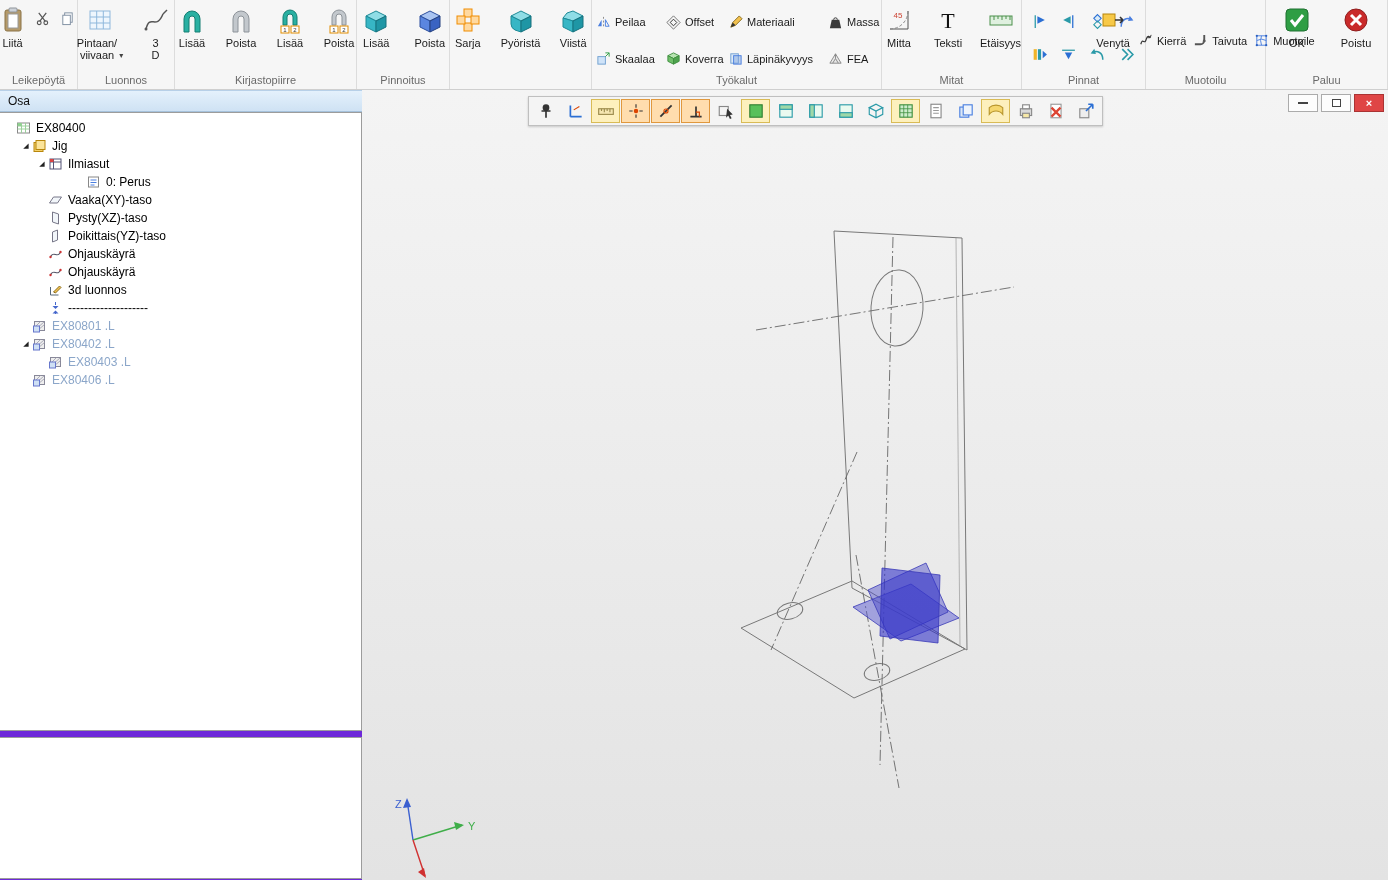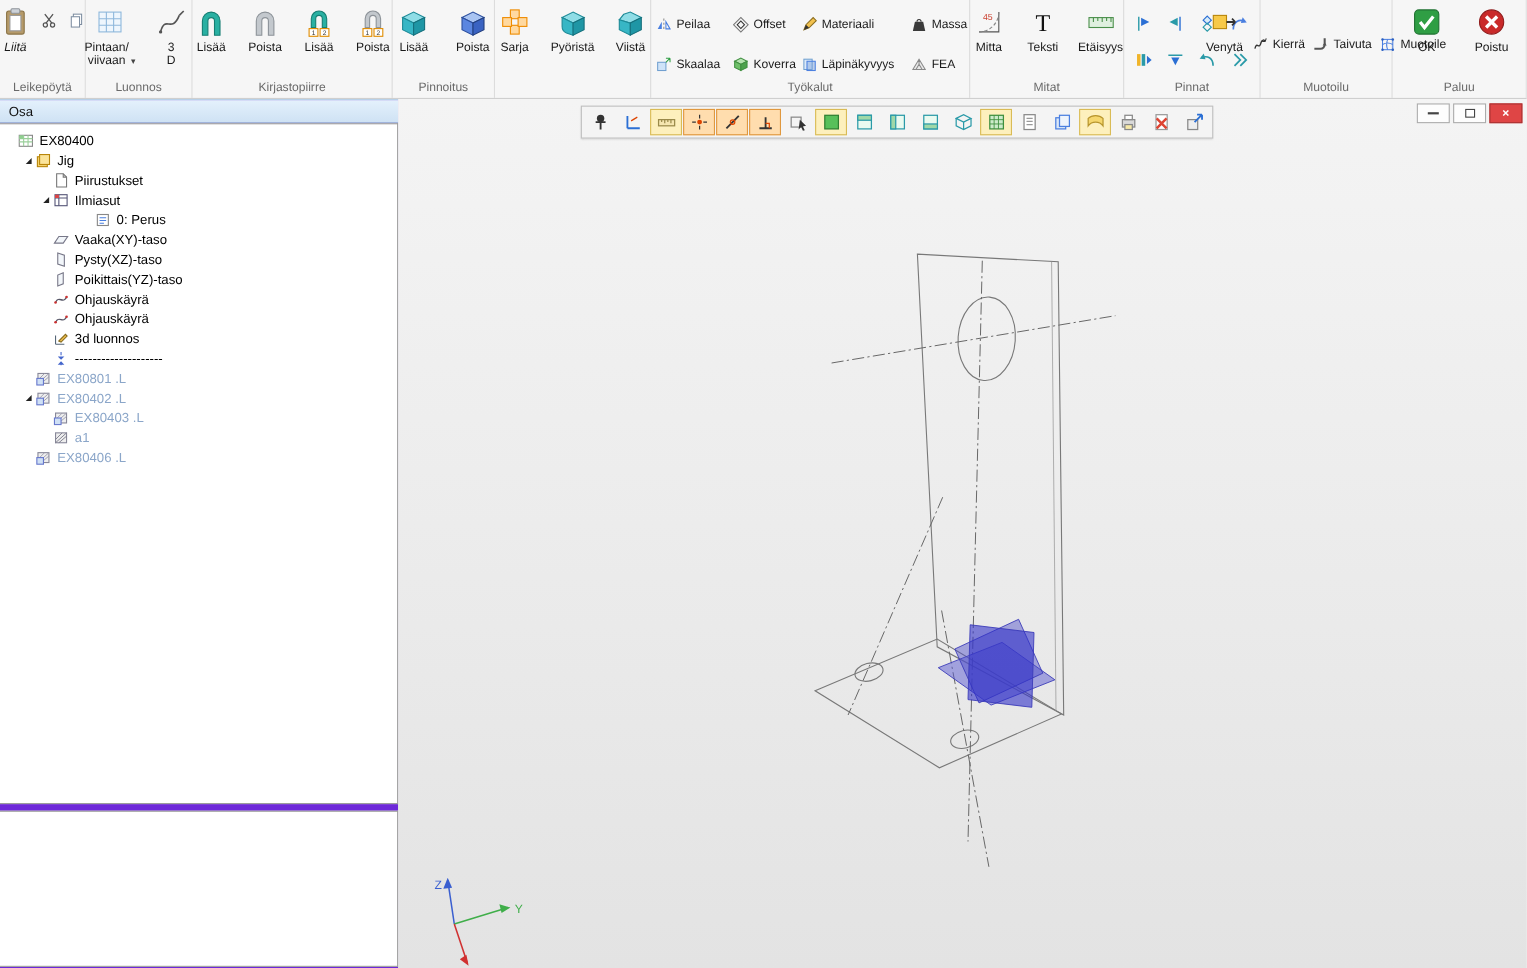--- a/index.html
+++ b/index.html
@@ -19,21 +19,21 @@
   .caret{font-size:8px;color:#444;line-height:10px;}
   .rbtn.tool{width:22px;height:20px;display:flex;align-items:center;justify-content:center;}
   .rbtn.tool .icon{width:15px;height:15px;}
   .rbtn.small{display:flex;align-items:center;gap:4px;padding-left:4px;}
   .rbtn.small .icon{width:15px;height:15px;flex:0 0 15px;}
   .rbtn.small .rlabel{margin-top:0;text-align:left;white-space:nowrap;}
   .rbtn.mini{width:26px;height:22px;display:flex;align-items:center;justify-content:center;}
   .rbtn.mini .icon{width:17px;height:17px;}
   .icon svg{width:100%;height:100%;display:block;}
   .l-row{display:flex;justify-content:center;gap:15px;}
-  .l-clipboard{display:flex;justify-content:flex-start;gap:5px;font-style:italic;}
+  .l-clipboard{display:flex;justify-content:center;gap:5px;}
   .l-mixed{display:flex;justify-content:center;gap:4px;}
   .stackcol{display:flex;flex-direction:row;gap:3px;padding-top:4px;}
   .l-grid{display:grid;grid-template-columns:70px 62px 100px 46px;row-gap:8px;padding-top:8px;align-items:center;}
   .l-icon-grid{display:grid;grid-template-columns:repeat(4,28px);row-gap:4px;column-gap:1px;justify-content:center;padding-top:10px;}
 
   
   .left-panel{position:absolute;top:90px;left:0;width:362px;height:810px;background:#6d28d9;}
   .panel-header{position:absolute;top:0;left:0;right:0;height:22px;background:linear-gradient(#e4f1fc,#cfe2f4);border-top:1px solid #b7d0e8;border-bottom:1px solid #a6c2dc;font-size:12px;color:#111;padding:3px 8px;}
   .tree-box{position:absolute;top:22px;left:0;width:362px;height:619px;background:#fff;border:1px solid #9c9c9c;border-left:none;overflow:hidden;padding-top:6px;}
   .lower-box{position:absolute;top:647px;left:0;width:362px;height:142px;background:#fff;border:1px solid #9c9c9c;border-left:none;}
@@ -508,30 +508,20 @@
           <span class="arrow">◢</span>
           <span class="ticon">
             <svg viewBox="0 0 14 14">
               <rect x="1.5" y="3.5" width="9" height="9" fill="#f5d26b" stroke="#b8860b"></rect>
               <rect x="3.5" y="1.5" width="9" height="9" fill="#fbe49a" stroke="#b8860b"></rect>
             </svg>
           </span>
           <span class="tlabel">Jig</span>
         </div>
         <div class="trow" style="padding-left: 36px;">
-          <span class="arrow"></span>
-          <span class="ticon">
-            <svg viewBox="0 0 14 14">
-              <path d="M3 1h6l3 3v9H3z" fill="#fff" stroke="#777"></path>
-              <path d="M9 1v3h3" fill="none" stroke="#777"></path>
-            </svg>
-          </span>
-          <span class="tlabel">Piirustukset</span>
-        </div>
-        <div class="trow" style="padding-left: 36px;">
           <span class="arrow">◢</span>
           <span class="ticon">
             <svg viewBox="0 0 14 14">
               <rect x="1.5" y="2" width="11" height="10" fill="#fff" stroke="#557"></rect>
               <path d="M1.5 5h11M5 2v10" stroke="#557" fill="none"></path>
               <rect x="1.5" y="2" width="3.5" height="3" fill="#d44"></rect>
             </svg>
           </span>
           <span class="tlabel">Ilmiasut</span>
         </div>
@@ -640,30 +630,20 @@
         <div class="trow muted" style="padding-left: 36px;">
           <span class="arrow"></span>
           <span class="ticon">
             <svg viewBox="0 0 14 14">
               <rect x="2" y="2.5" width="10" height="9" fill="#eee" stroke="#889"></rect>
               <path d="M2 11.5l10-9M2 8.5l6-6M5 11.5l7-6" stroke="#99a" stroke-width=".8" fill="none"></path>
               <rect x="1" y="7" width="6" height="6" fill="#cfe0f5" stroke="#67c"></rect>
             </svg>
           </span>
           <span class="tlabel">EX80403 .L</span>
-        </div>
-        <div class="trow muted" style="padding-left: 36px;">
-          <span class="arrow"></span>
-          <span class="ticon">
-            <svg viewBox="0 0 14 14">
-              <rect x="2" y="2.5" width="10" height="9" fill="#eee" stroke="#889"></rect>
-              <path d="M2 11.5l10-9M2 8.5l6-6M5 11.5l7-6" stroke="#778" stroke-width=".8" fill="none"></path>
-            </svg>
-          </span>
-          <span class="tlabel">a1</span>
         </div>
         <div class="trow muted" style="padding-left: 20px;">
           <span class="arrow"></span>
           <span class="ticon">
             <svg viewBox="0 0 14 14">
               <rect x="2" y="2.5" width="10" height="9" fill="#eee" stroke="#889"></rect>
               <path d="M2 11.5l10-9M2 8.5l6-6M5 11.5l7-6" stroke="#99a" stroke-width=".8" fill="none"></path>
               <rect x="1" y="7" width="6" height="6" fill="#cfe0f5" stroke="#67c"></rect>
             </svg>
           </span>

